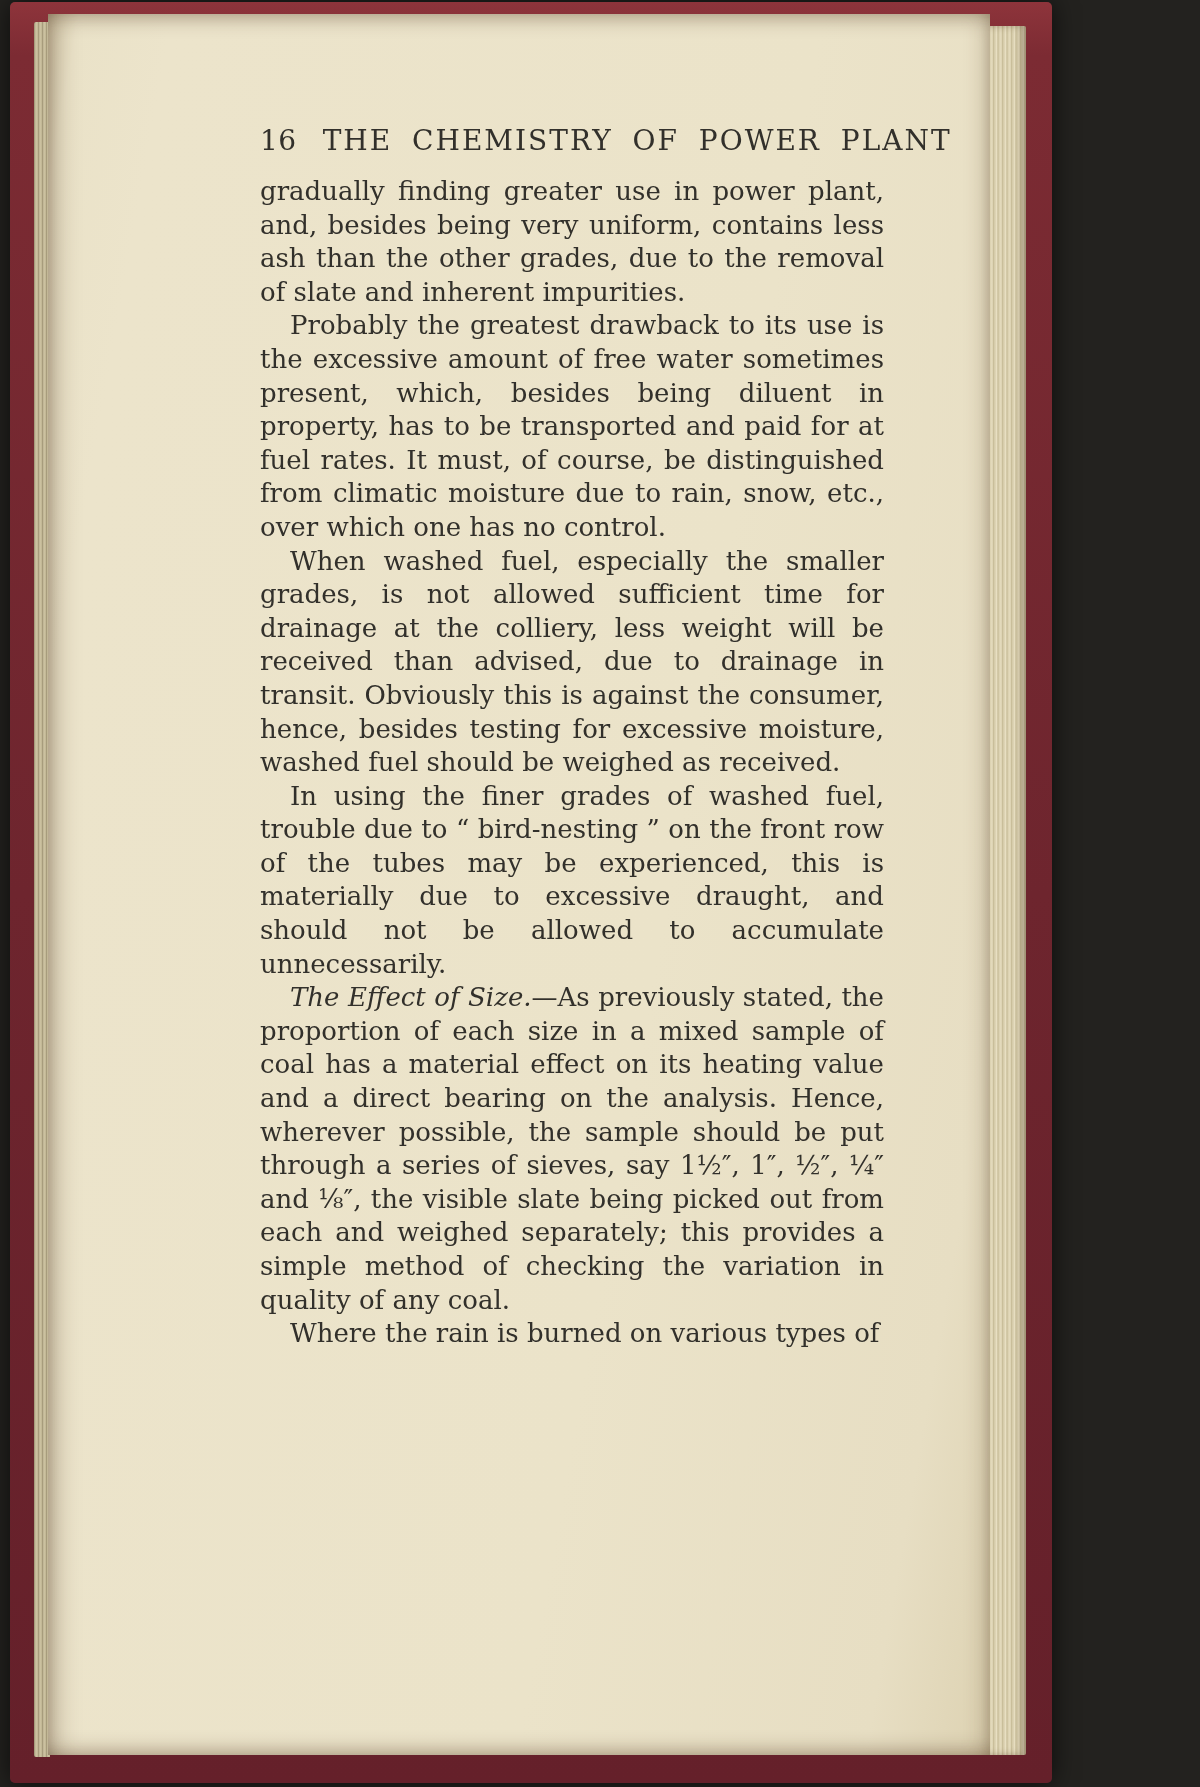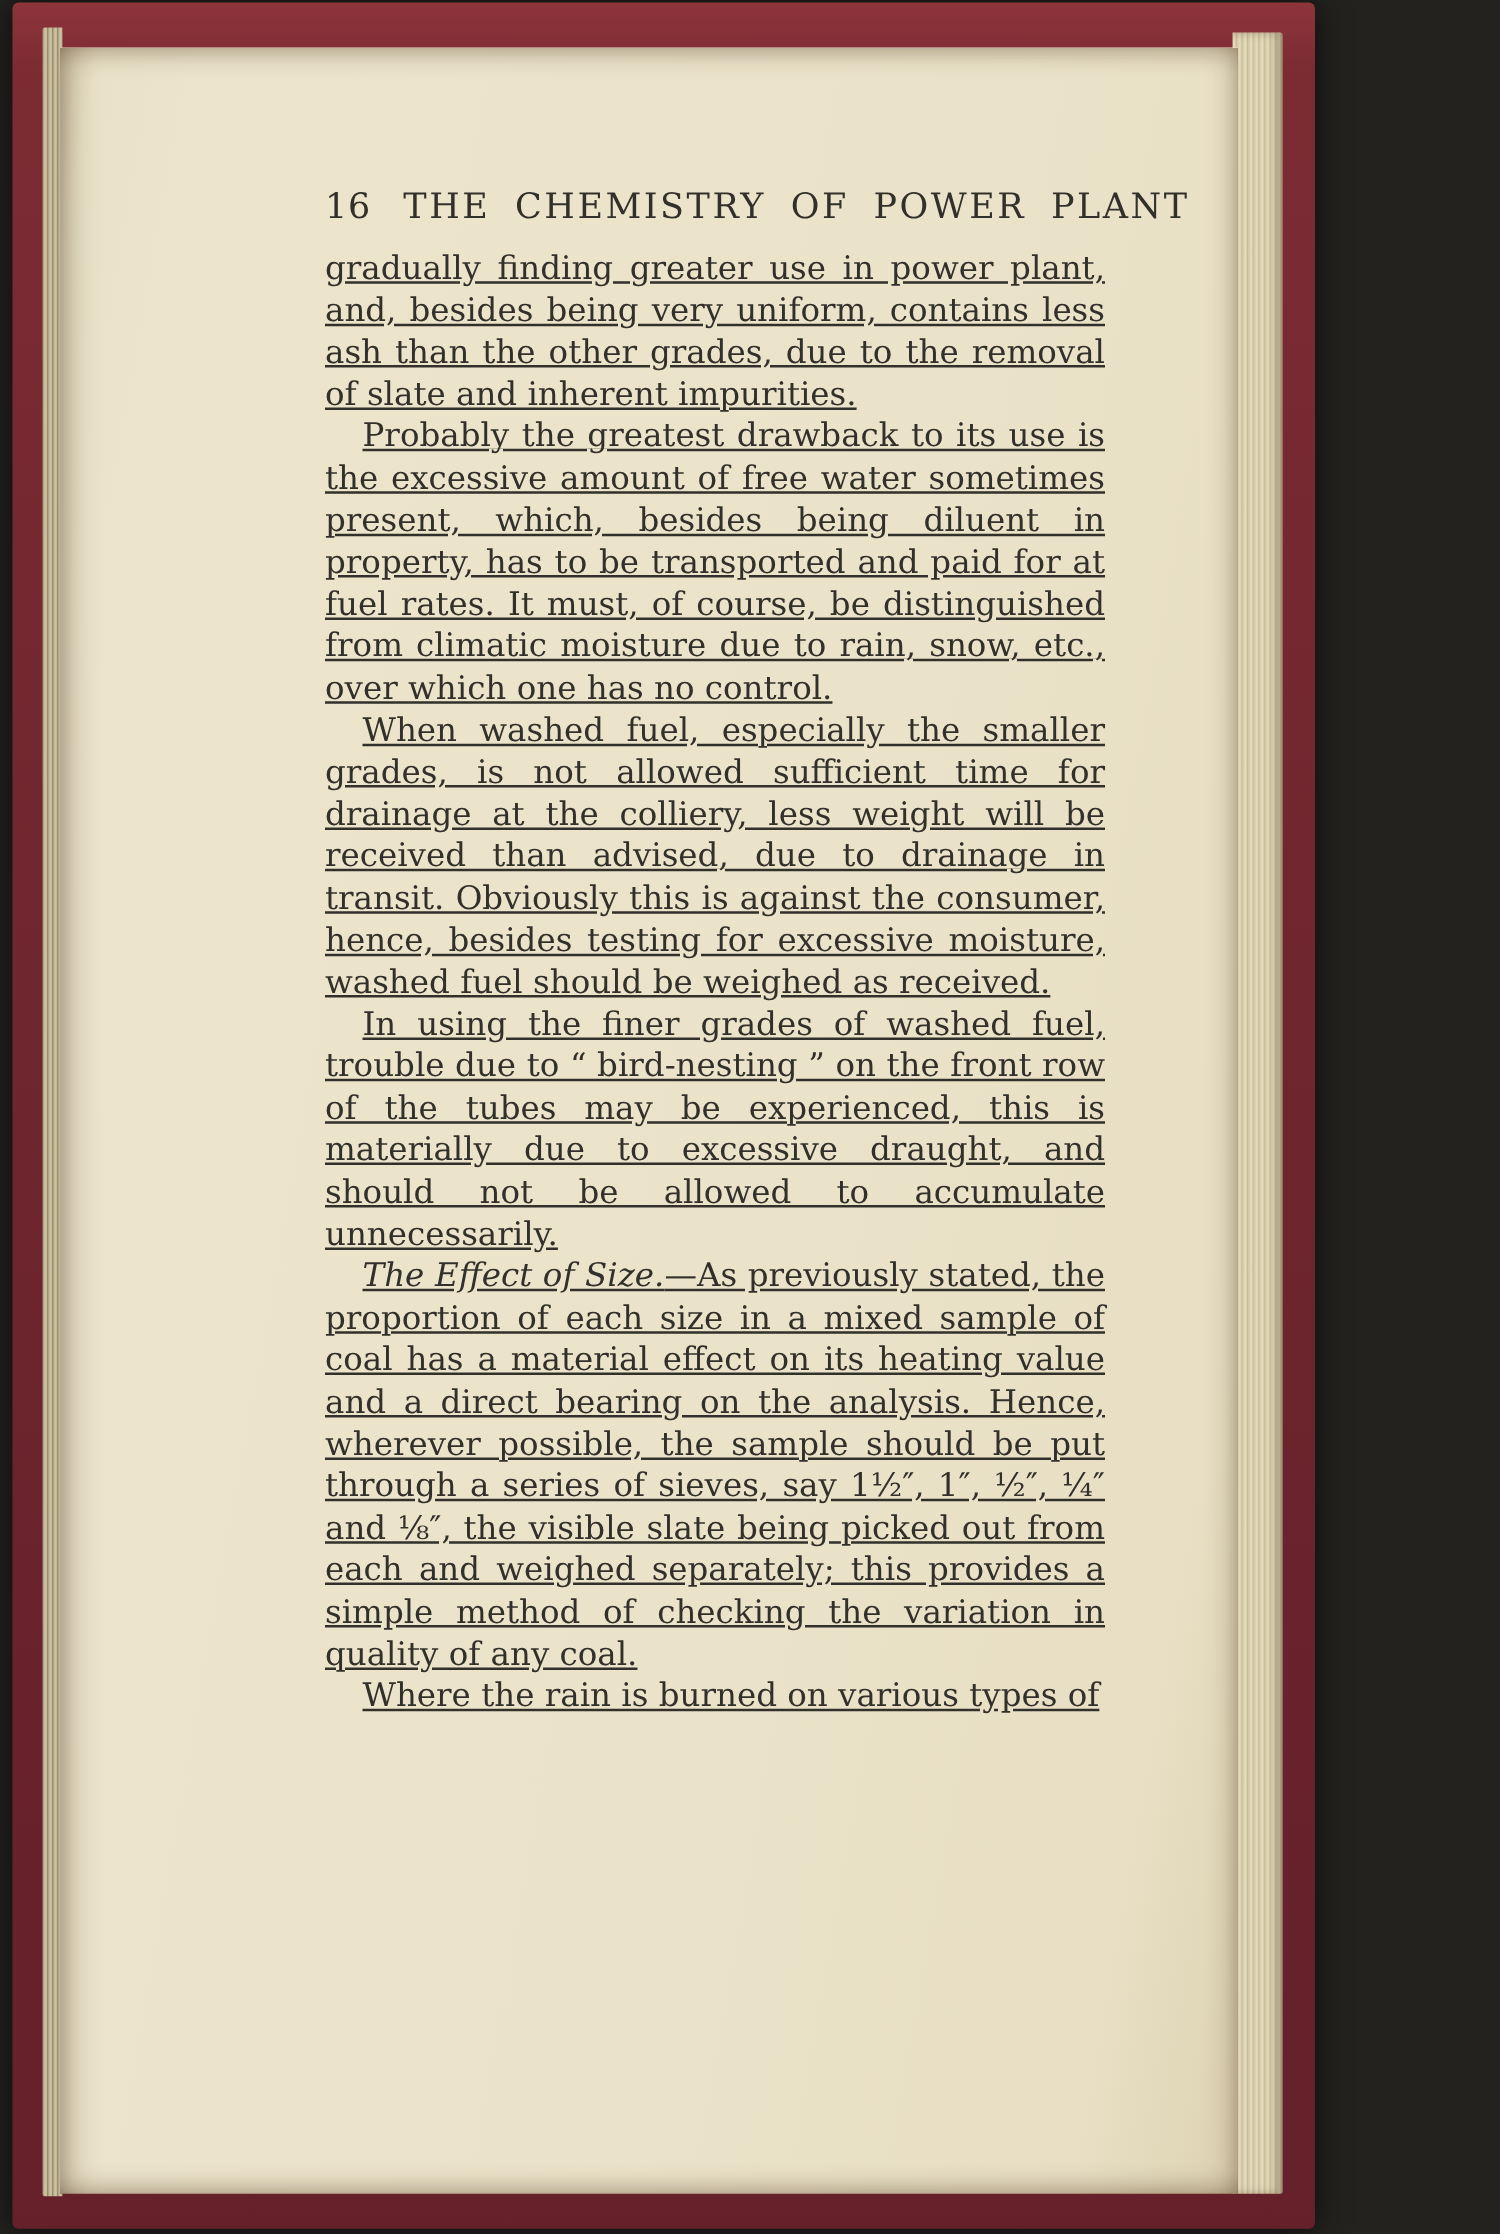--- a/index.html
+++ b/index.html
@@ -35,21 +35,21 @@
     position: absolute;
     top: 20px;
     bottom: 26px;
     left: 24px;
     width: 16px;
     background: repeating-linear-gradient(90deg, #9a8e6f 0px, #cfc5a4 2px, #bfb492 4px);
     border-radius: 2px 0 0 2px;
   }
   .page {
     position: absolute;
-    top: 36px;
+    top: 12px;
     bottom: 28px;
     left: 38px;
     width: 942px;
     background: linear-gradient(100deg, #dfd5b8 0%, #eae2c8 2.5%, #ece4cb 10%, #ebe3c9 62%, #e7dec3 90%, #ddd2b2 100%);
     box-shadow:
       inset 18px 0 28px -16px rgba(70,45,20,.5),
       inset -14px 0 24px -14px rgba(70,45,20,.42),
       inset 0 16px 22px -14px rgba(70,45,20,.32),
       inset 0 -16px 22px -14px rgba(70,45,20,.32);
   }
@@ -66,21 +66,20 @@
     white-space: nowrap;
     margin-bottom: 18px;
   }
   .running-head .pagenum { letter-spacing: 0.5px; }
   .running-head .title { margin-left: 26px; word-spacing: 9px; }
   .para {
     margin: 0;
     font-size: 26px;
     line-height: 33.6px;
     text-align: justify;
-    text-decoration: underline;
   }
   .para.indent { text-indent: 30px; }
   .italic { font-style: italic; }
 </style>
 </head>
 <body>
 
 <div class="book">
   <div class="gutter-edge"></div>
   <div class="fore-edge"></div>

